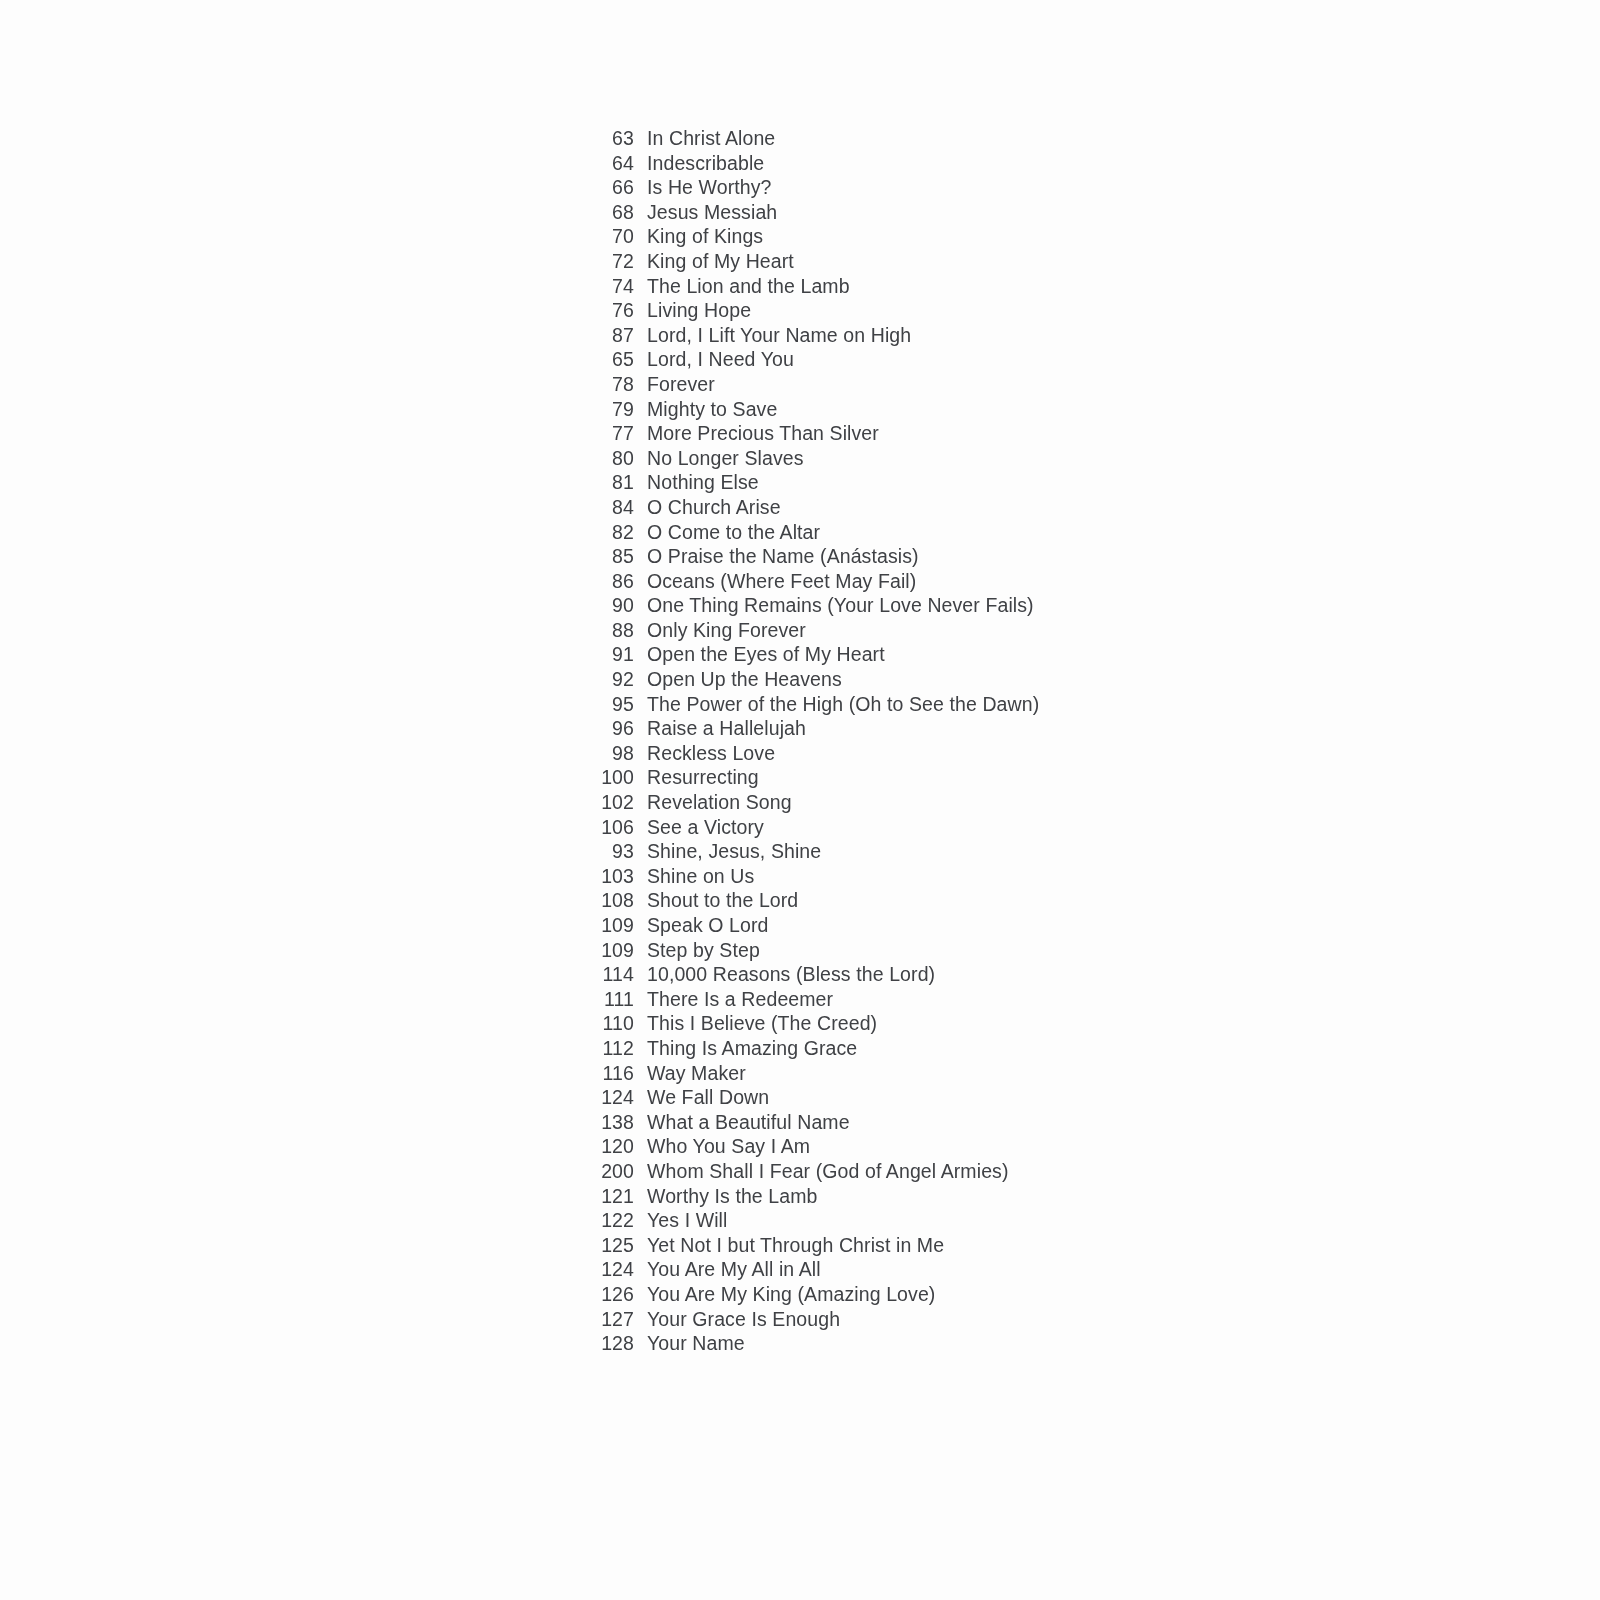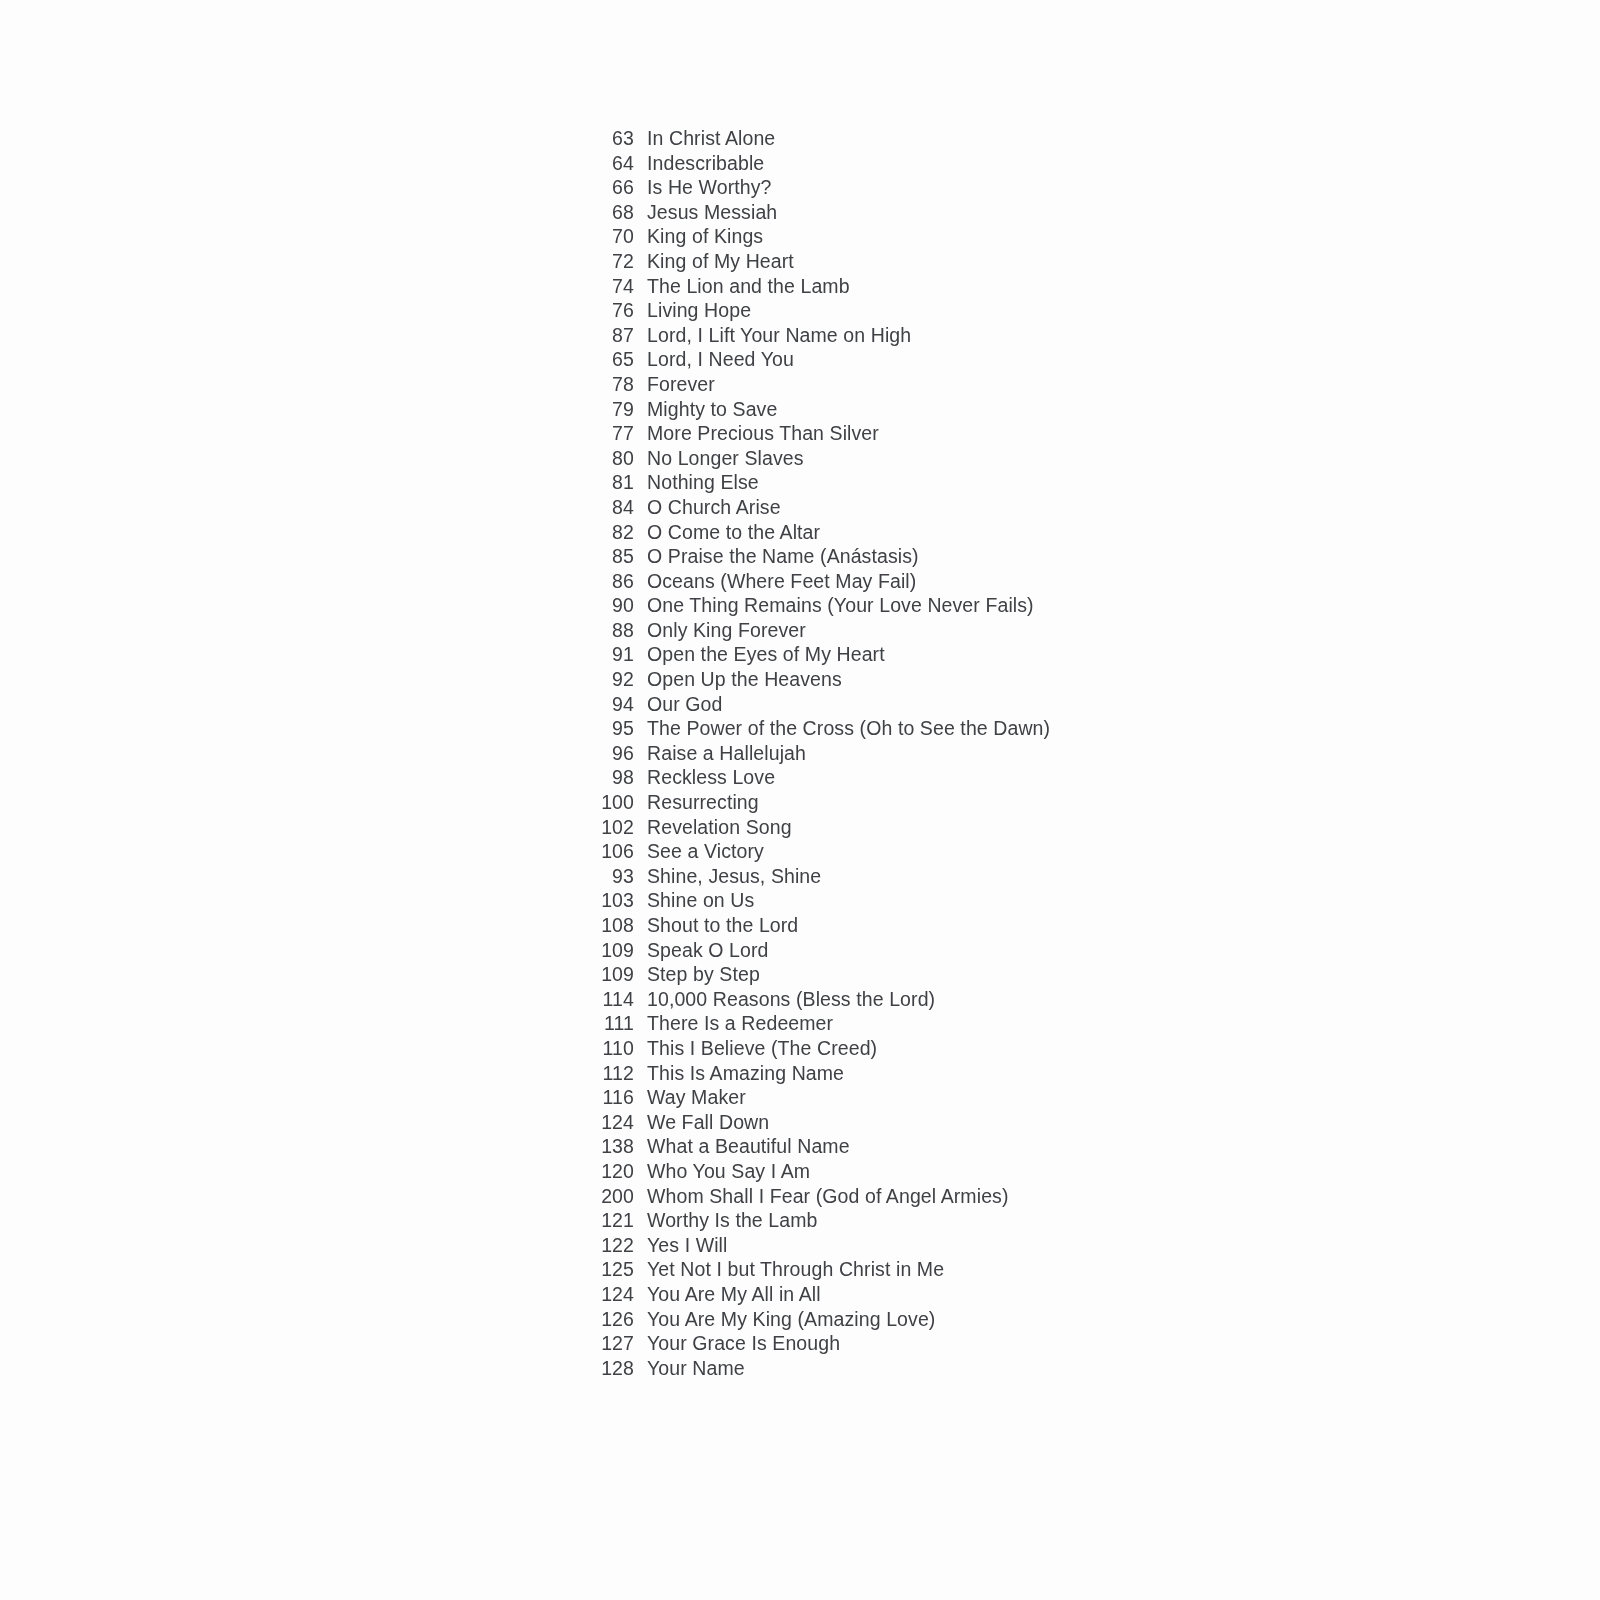--- a/index.html
+++ b/index.html
@@ -138,26 +138,22 @@
       </div>
       <div class="index-row">
         <span class="page-num">91</span>
         <span class="song-title">Open the Eyes of My Heart</span>
       </div>
       <div class="index-row">
         <span class="page-num">92</span>
         <span class="song-title">Open Up the Heavens</span>
       </div>
       <div class="index-row">
-        <span class="page-num">94</span>
-        <span class="song-title">Our God</span>
-      </div>
-      <div class="index-row">
         <span class="page-num">95</span>
-        <span class="song-title">The Power of the Cross (Oh to See the Dawn)</span>
+        <span class="song-title">The Power of the High (Oh to See the Dawn)</span>
       </div>
       <div class="index-row">
         <span class="page-num">96</span>
         <span class="song-title">Raise a Hallelujah</span>
       </div>
       <div class="index-row">
         <span class="page-num">98</span>
         <span class="song-title">Reckless Love</span>
       </div>
       <div class="index-row">
@@ -199,21 +195,21 @@
       <div class="index-row">
         <span class="page-num">111</span>
         <span class="song-title">There Is a Redeemer</span>
       </div>
       <div class="index-row">
         <span class="page-num">110</span>
         <span class="song-title">This I Believe (The Creed)</span>
       </div>
       <div class="index-row">
         <span class="page-num">112</span>
-        <span class="song-title">This Is Amazing Name</span>
+        <span class="song-title">Thing Is Amazing Grace</span>
       </div>
       <div class="index-row">
         <span class="page-num">116</span>
         <span class="song-title">Way Maker</span>
       </div>
       <div class="index-row">
         <span class="page-num">124</span>
         <span class="song-title">We Fall Down</span>
       </div>
       <div class="index-row">

